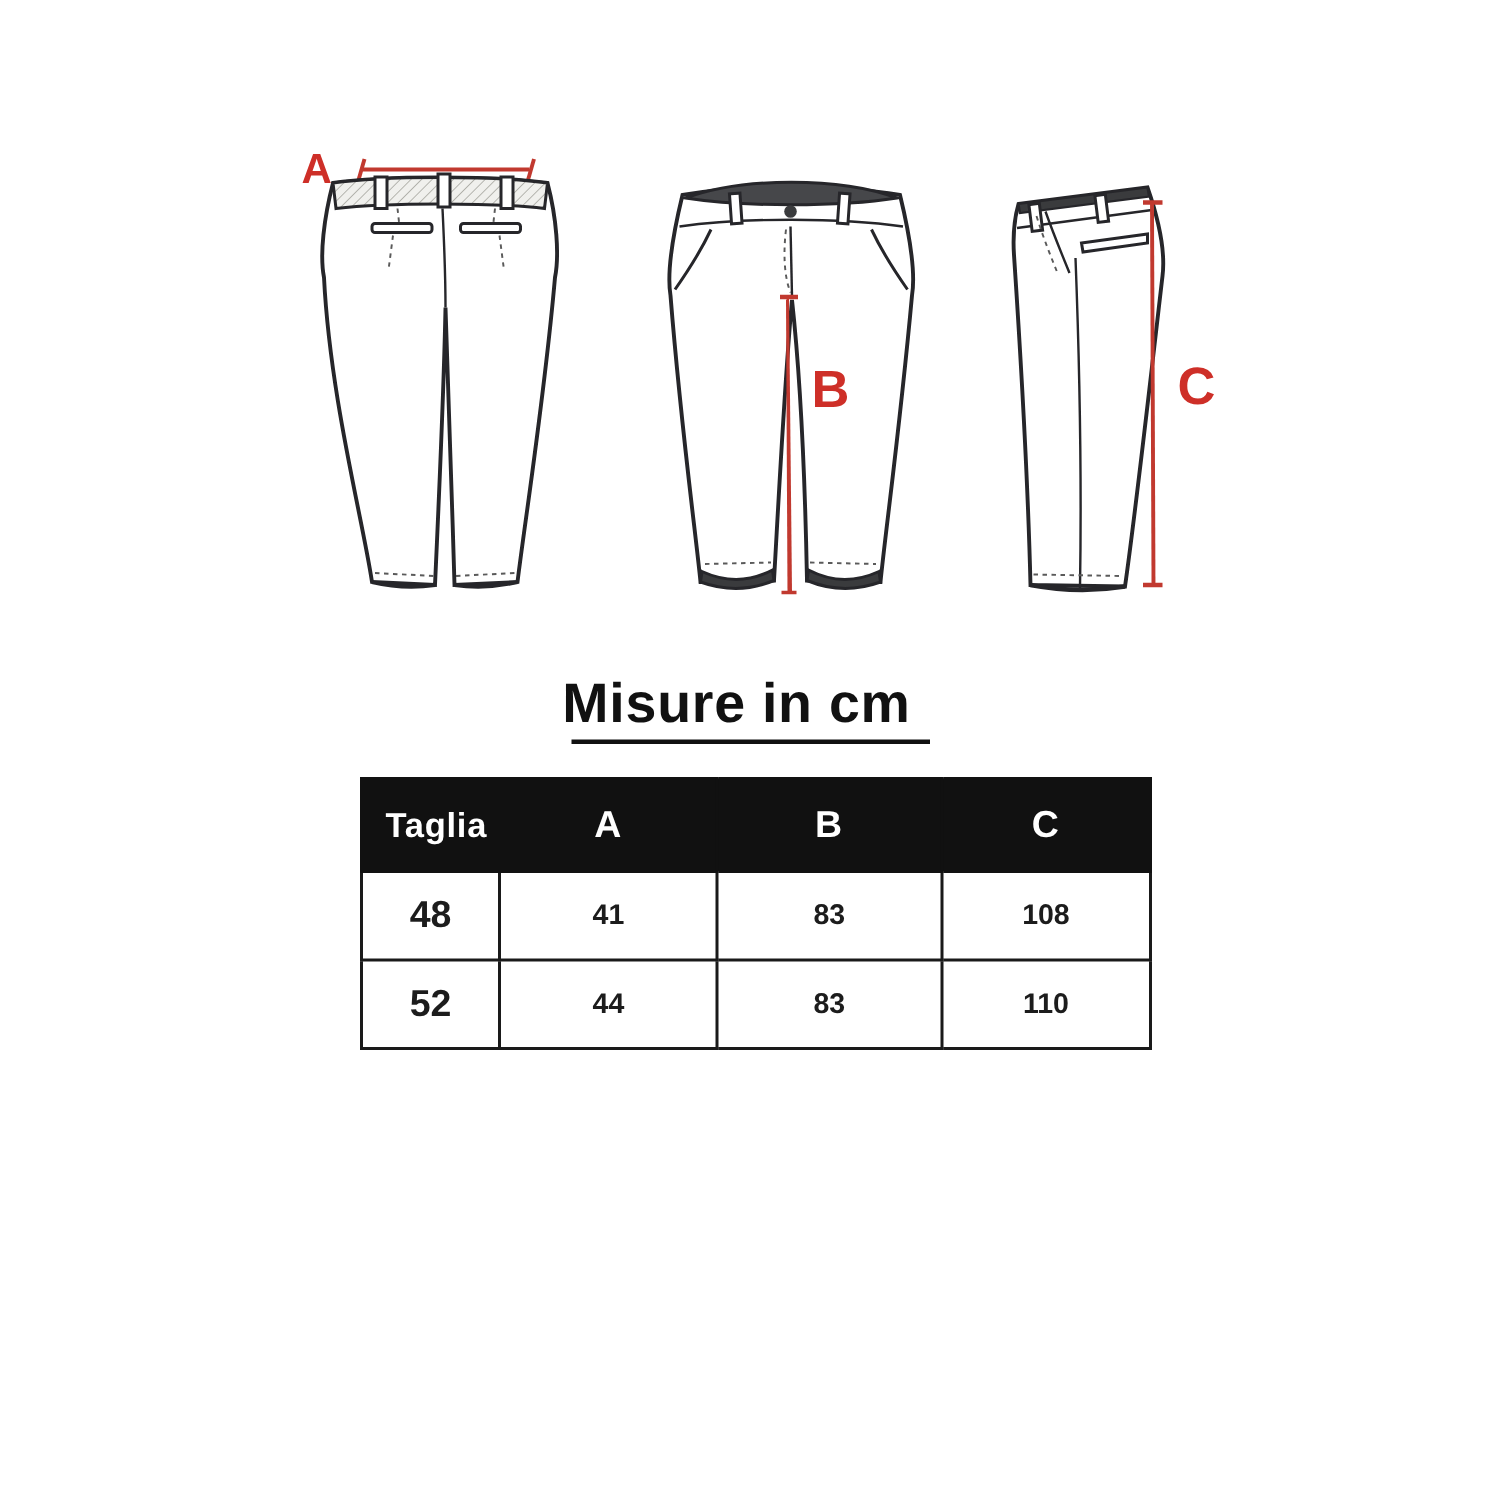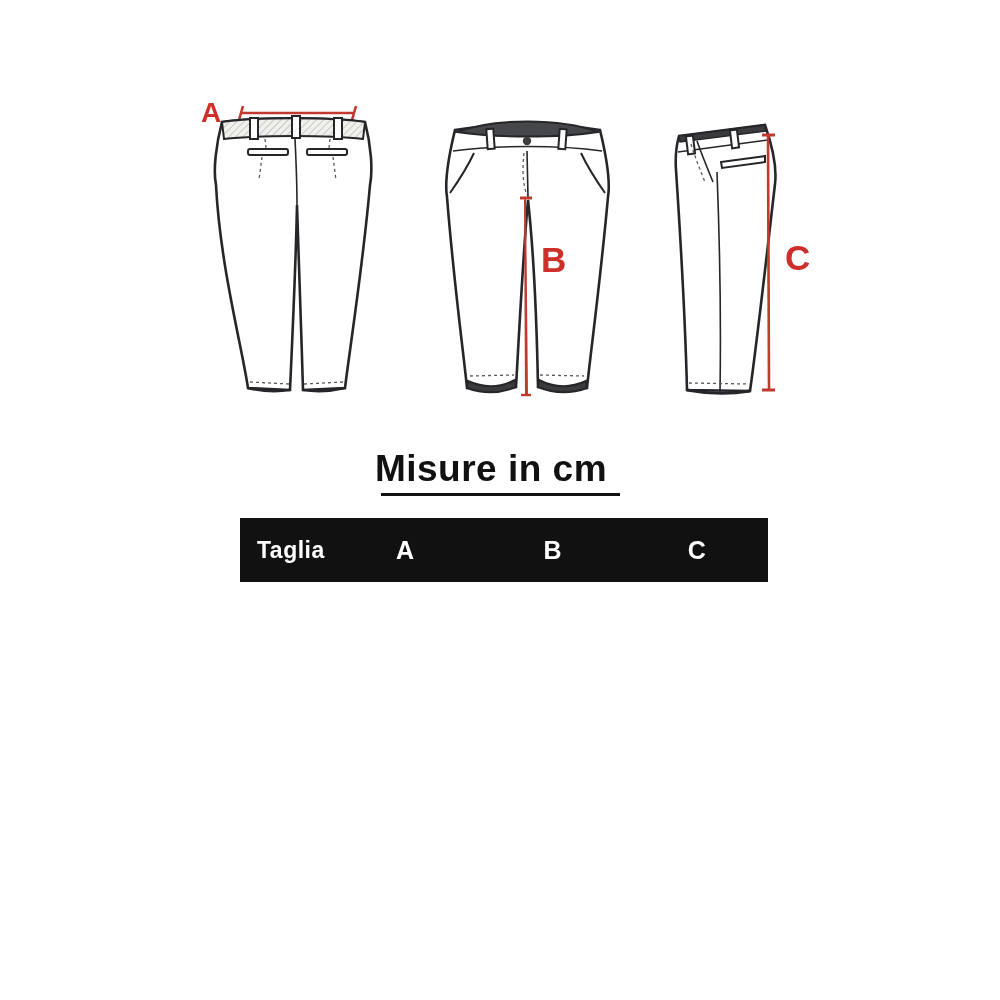--- a/index.html
+++ b/index.html
@@ -157,16 +157,28 @@
     </colgroup>
     <thead>
       <tr>
         <th class="col-taglia">Taglia</th>
         <th>A</th>
         <th>B</th>
         <th>C</th>
       </tr>
     </thead>
     <tbody>
+      <tr>
+        <td class="cell-size">48</td>
+        <td>41</td>
+        <td>83</td>
+        <td>108</td>
+      </tr>
+      <tr>
+        <td class="cell-size">52</td>
+        <td>44</td>
+        <td>83</td>
+        <td>110</td>
+      </tr>
     </tbody>
   </table>
 
 </div>
 
 </body></html>

